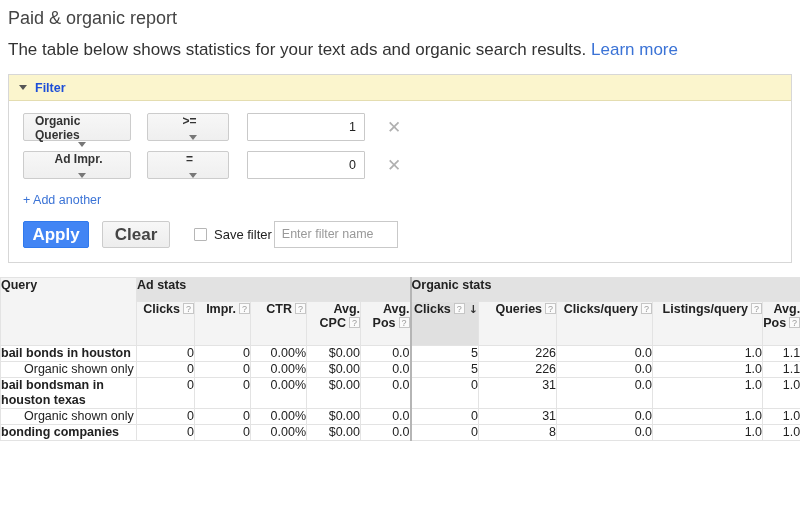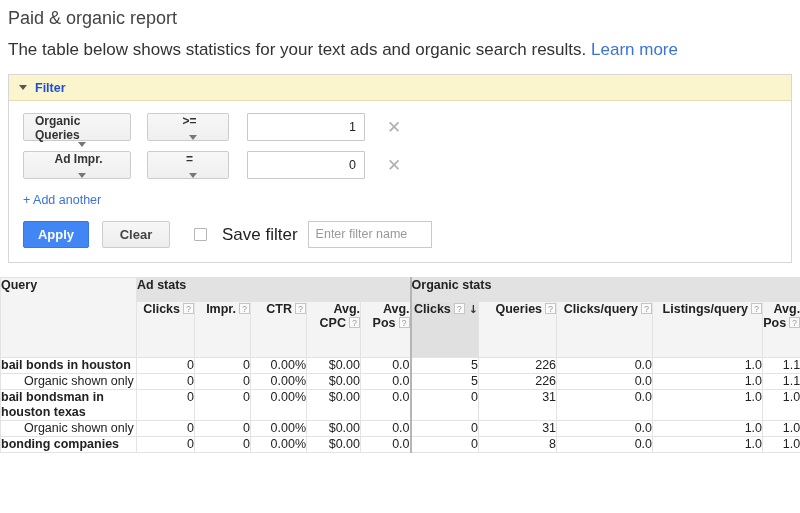--- a/index.html
+++ b/index.html
@@ -123,21 +123,21 @@
     display: flex;
     align-items: center;
     padding: 14px 0 4px 14px;
   }
   .btn {
     height: 27px;
     border-radius: 2px;
     display: flex;
     align-items: center;
     justify-content: center;
-    font-size: 13px;
+    font-size: 17px;
     font-weight: bold;
     cursor: pointer;
   }
   .btn-primary {
     width: 66px;
     background: #4285f4;
     border: 1px solid #3079ed;
     color: #ffffff;
   }
   .btn-secondary {
@@ -149,28 +149,28 @@
   }
   .savebox {
     width: 13px; height: 13px;
     border: 1px solid #b6b6b6;
     background: #ffffff;
     border-radius: 1px;
     margin-left: 24px;
     cursor: pointer;
   }
   .save-label {
-    margin-left: 15px;
-    font-size: 17px;
+    margin-left: 7px;
+    font-size: 13px;
     color: #222222;
   }
   .filter-name-input {
     width: 124px;
     height: 27px;
-    margin-left: 10px;
+    margin-left: 2px;
     border: 1px solid #c9c9c9;
     background: #ffffff;
     padding: 0 7px;
     font-size: 12.5px;
     color: #999999;
     line-height: 25px;
   }
 
   
   .table-wrap {
@@ -206,21 +206,21 @@
     text-align: left;
     padding: 6px 0 0 14px;
     vertical-align: top;
   }
   .col-head {
     background: #f4f4f4;
     font-weight: bold;
     color: #222222;
     text-align: right;
     padding: 6px 8px 0 4px;
-    height: 56px;
+    height: 44px;
     vertical-align: top;
     line-height: 14px;
   }
   .col-head.sorted { background: #e0e0e0; }
   .q {
     display: inline-block;
     width: 11px; height: 11px;
     line-height: 10px;
     border: 1px solid #c6c6c6;
     background: #fbfbfb;

